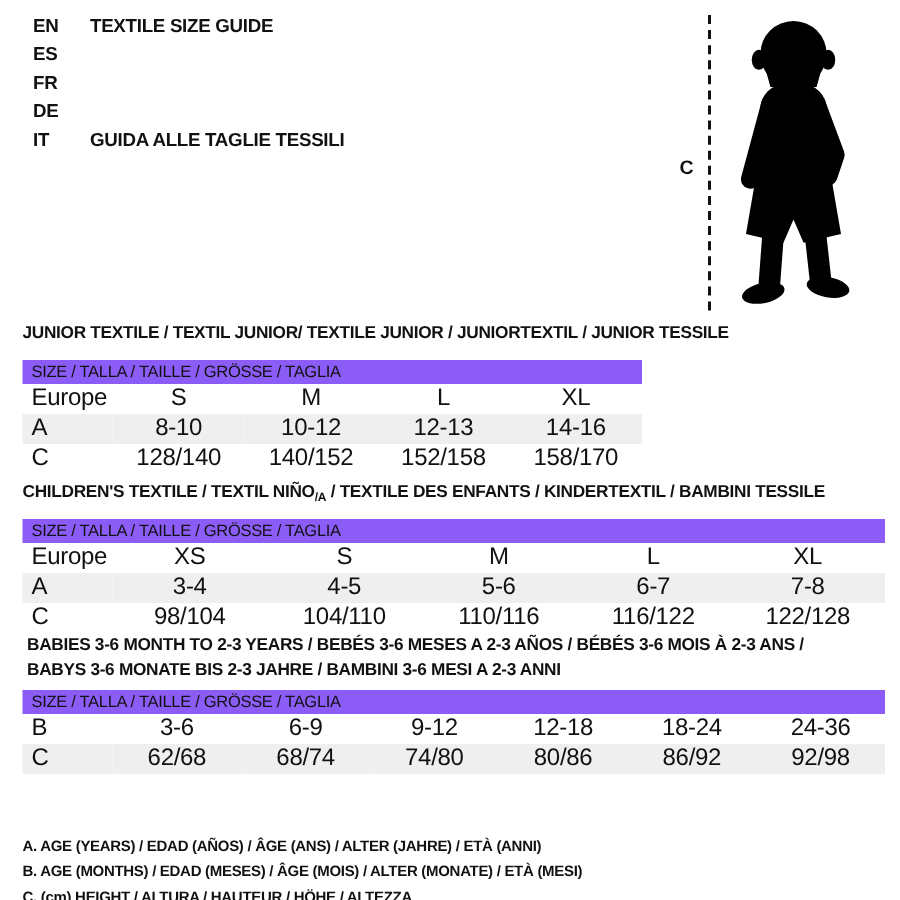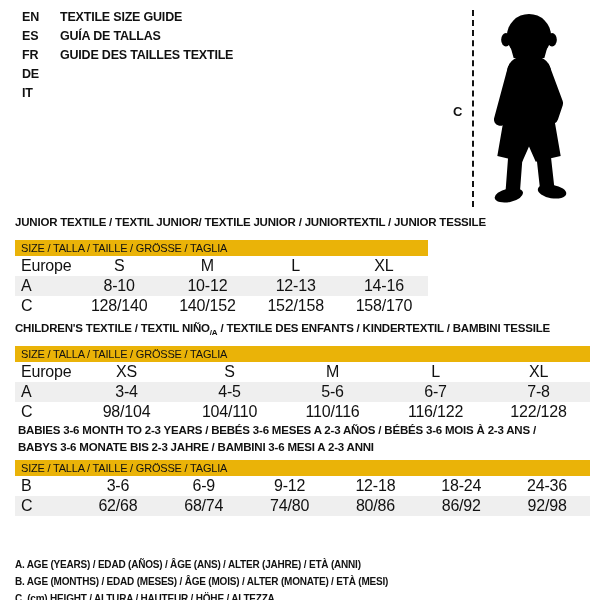--- a/index.html
+++ b/index.html
@@ -15,21 +15,21 @@
   
   .height-line{position:absolute;left:472px;top:10px;height:197px;width:0;
     border-left:2px dashed #111;}
   .height-label{position:absolute;left:453px;top:104px;font-size:13px;font-weight:bold;}
   .baby-svg{position:absolute;left:481px;top:6px;}
   
   .sec-title{position:absolute;font-size:11.5px;font-weight:bold;white-space:nowrap;}
   .sec-title .subscript{font-size:8px;vertical-align:-3px;}
   .size-table{position:absolute;border-collapse:collapse;table-layout:fixed;}
   .size-table th{
-    background:#eab308;text-align:left;font-weight:normal;font-size:11px;
+    background:#8b5cf6;text-align:left;font-weight:normal;font-size:11px;
     padding:2px 0 2px 6px;height:12px;
   }
   .size-table td{
     font-size:16px;text-align:center;padding:1px 2px;height:13px;white-space:nowrap;
   }
   .size-table td.row-label{text-align:left;padding-left:6px;}
   .size-table tr.alt td{background:#efefef;}
   
   .footnotes{position:absolute;left:15px;top:556px;font-size:10px;font-weight:bold;line-height:17px;}
 </style>
@@ -38,31 +38,30 @@
 
 <div id="page">
 
   <div class="lang-block">
     <div class="lang-row">
       <span class="lang-code">EN</span>
       <span class="lang-title">TEXTILE SIZE GUIDE</span>
     </div>
     <div class="lang-row">
       <span class="lang-code">ES</span>
-      <span class="lang-title">GUÍA DE TALLAS</span>
     </div>
     <div class="lang-row">
       <span class="lang-code">FR</span>
-      <span class="lang-title">GUIDE DES TAILLES TEXTILE</span>
     </div>
     <div class="lang-row">
       <span class="lang-code">DE</span>
     </div>
     <div class="lang-row">
       <span class="lang-code">IT</span>
+      <span class="lang-title">GUIDA ALLE TAGLIE TESSILI</span>
     </div>
   </div>
 
   <div class="height-line"></div>
   <div class="height-label">C</div>
   <svg class="baby-svg" width="96" height="204" viewBox="0 0 100 200" aria-hidden="true">
     <g fill="#000">
 
       <ellipse cx="26" cy="29" rx="5" ry="7"></ellipse>
       <ellipse cx="74" cy="29" rx="5" ry="7"></ellipse>

